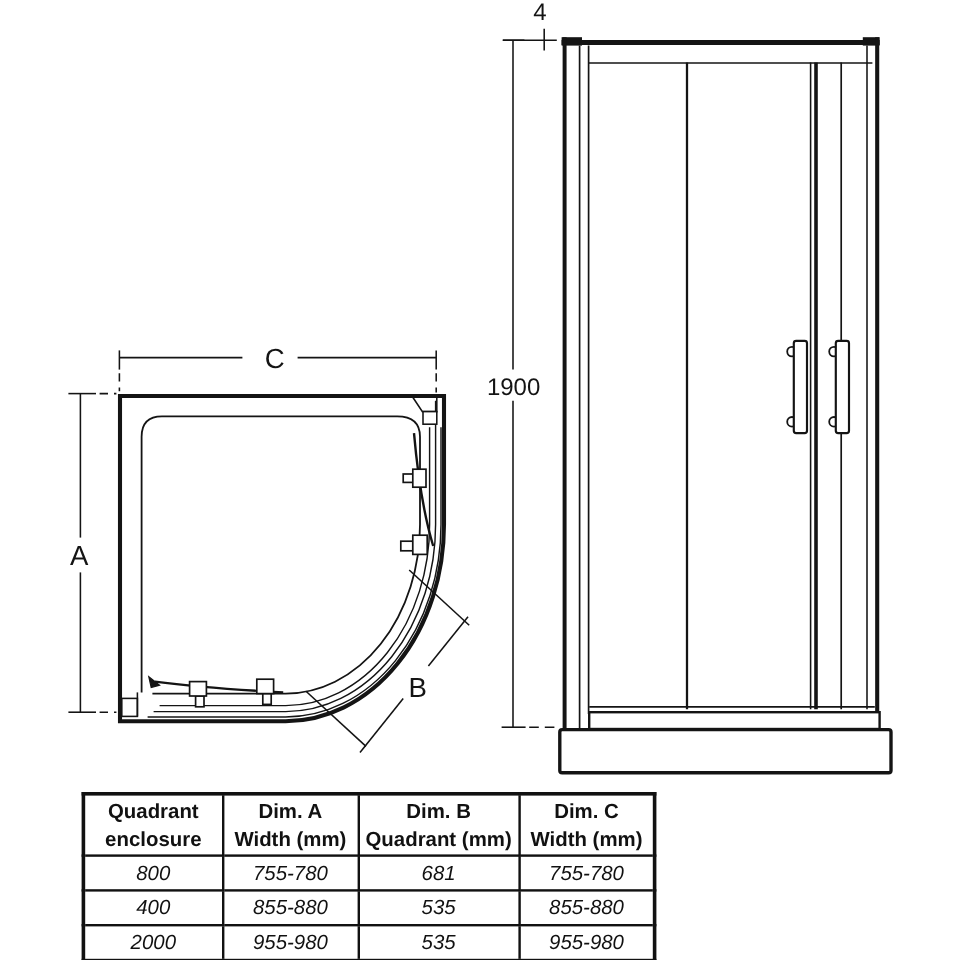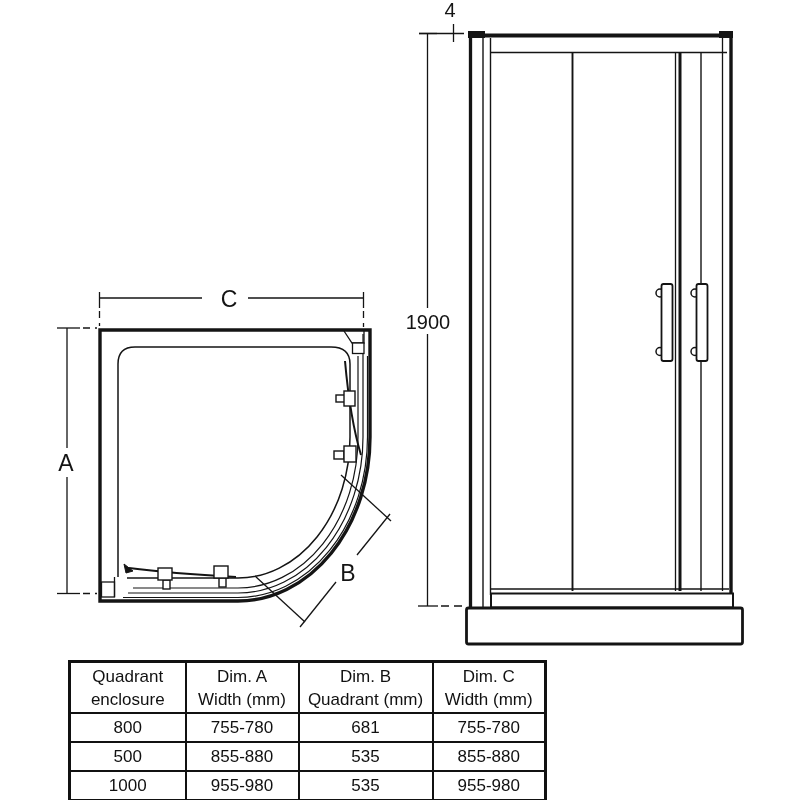--- a/index.html
+++ b/index.html
@@ -21,22 +21,22 @@
     width:476px;
     font-size:17px;color:#111111;
     background:#ffffff;
   }
   table.spec td{
     border:2px solid #111111;
     text-align:center;vertical-align:middle;
     padding:0;overflow:hidden;white-space:nowrap;
   }
   table.spec{border:3px solid #111111;}
-  tr.hdr td{height:49px;}
-  tr.row td{height:27px;}
+  tr.hdr td{height:49px;font-weight:bold;}
+  tr.row td{height:27px;font-style:italic;}
   .hline{line-height:23px;}
 </style>
 </head>
 <body>
 <div class="canvas">
 
 <svg class="drawing" width="800" height="800" viewBox="0 0 800 800">
 
   <g stroke="#141414" fill="none">
 
@@ -185,27 +185,27 @@
         <div class="hline">Width (mm)</div>
       </td>
     </tr>
     <tr class="row">
       <td>800</td>
       <td>755-780</td>
       <td>681</td>
       <td>755-780</td>
     </tr>
     <tr class="row">
-      <td>500</td>
+      <td>400</td>
       <td>855-880</td>
       <td>535</td>
       <td>855-880</td>
     </tr>
     <tr class="row">
-      <td>1000</td>
+      <td>2000</td>
       <td>955-980</td>
       <td>535</td>
       <td>955-980</td>
     </tr>
   </tbody>
 </table>
 
 </div>
 
 </body></html>

